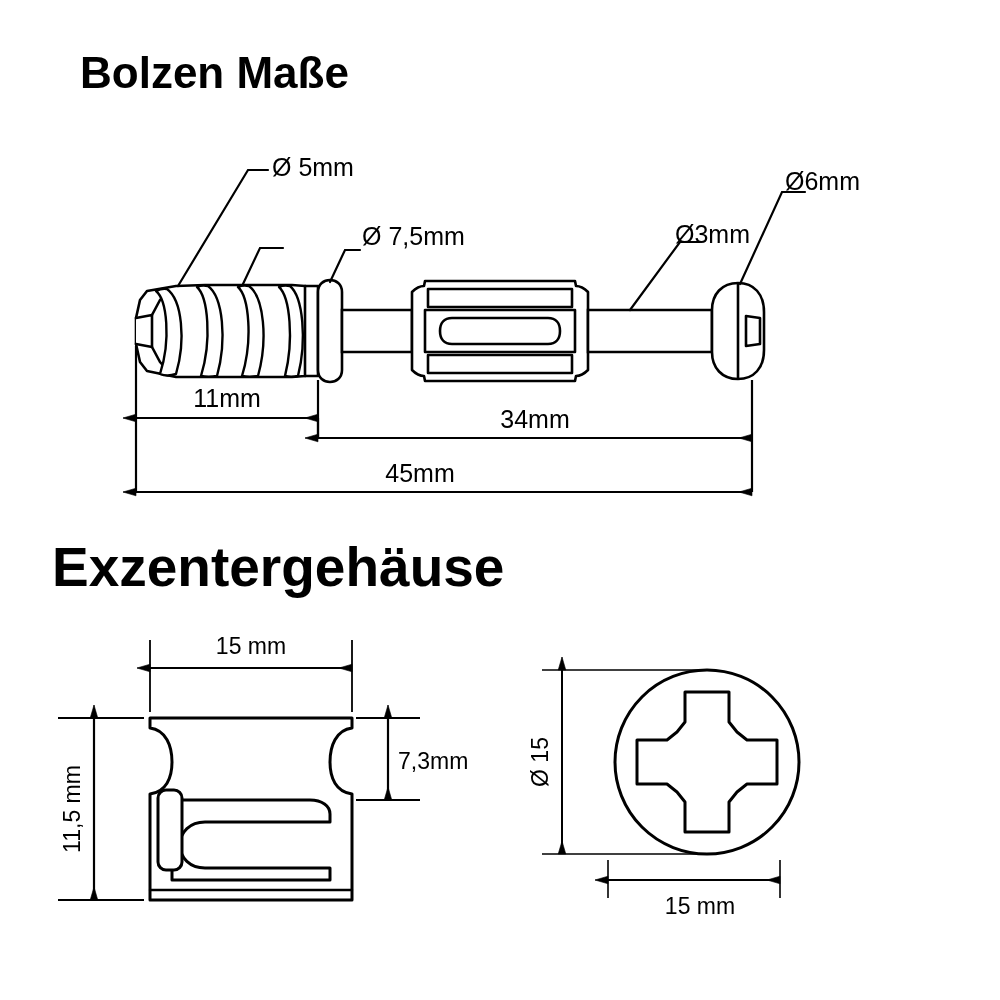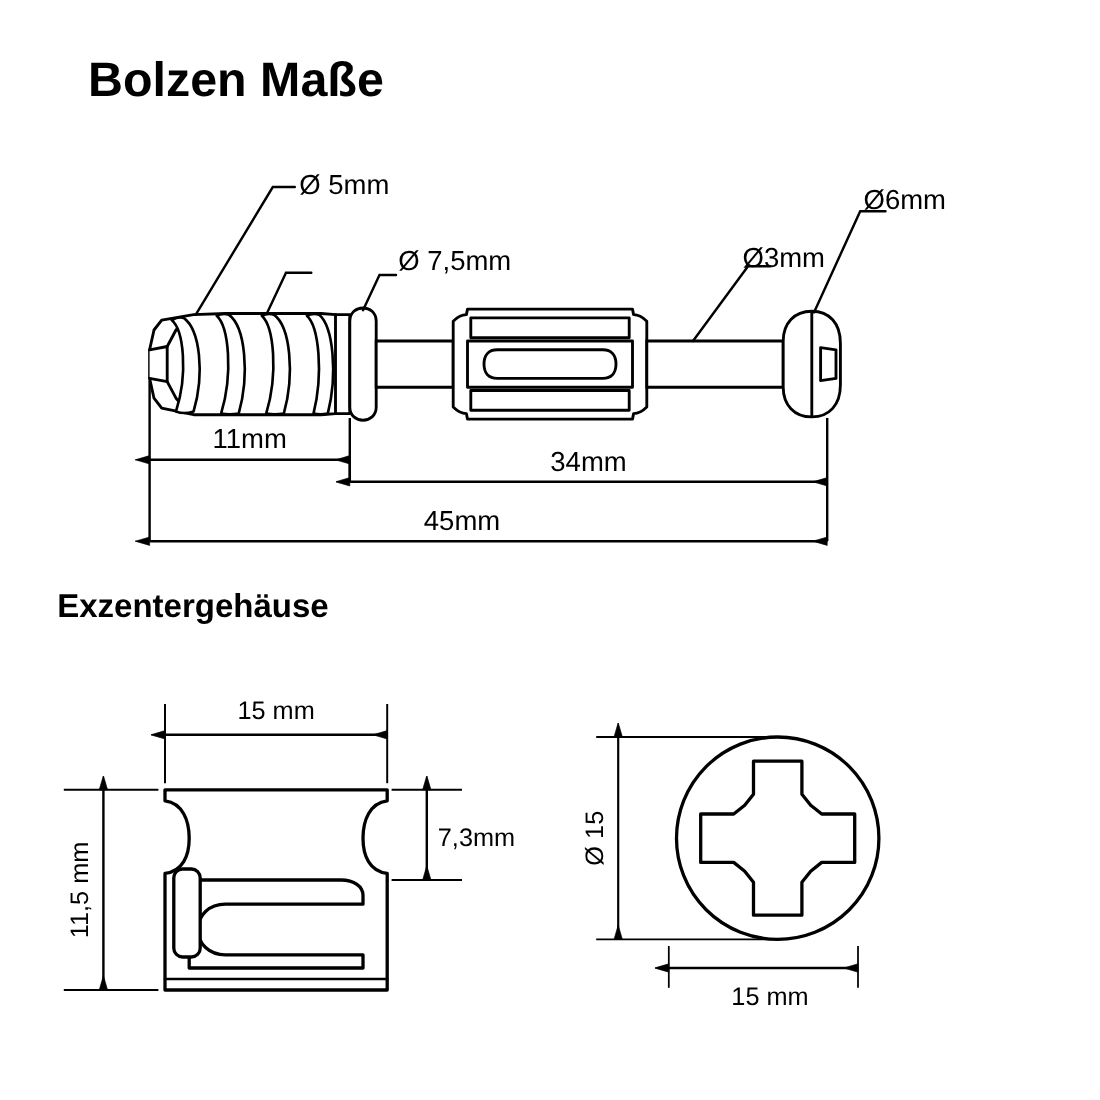--- a/index.html
+++ b/index.html
@@ -32,21 +32,21 @@
     letter-spacing: 0px;
   }
   #title-bolzen {
     left: 80px;
     top: 48px;
     font-size: 44px;
   }
   #title-exzenter {
     left: 52px;
     top: 535px;
-    font-size: 30px;
+    font-size: 55px;
   }
   svg { display: block; }
   svg text {
     font-family: "Liberation Sans", sans-serif;
     fill: #000000;
   }
   .dimtext  { font-size: 25px; }
   .dimtext-sm { font-size: 23px; }
   .leadertext { font-size: 25px; }
 </style>

